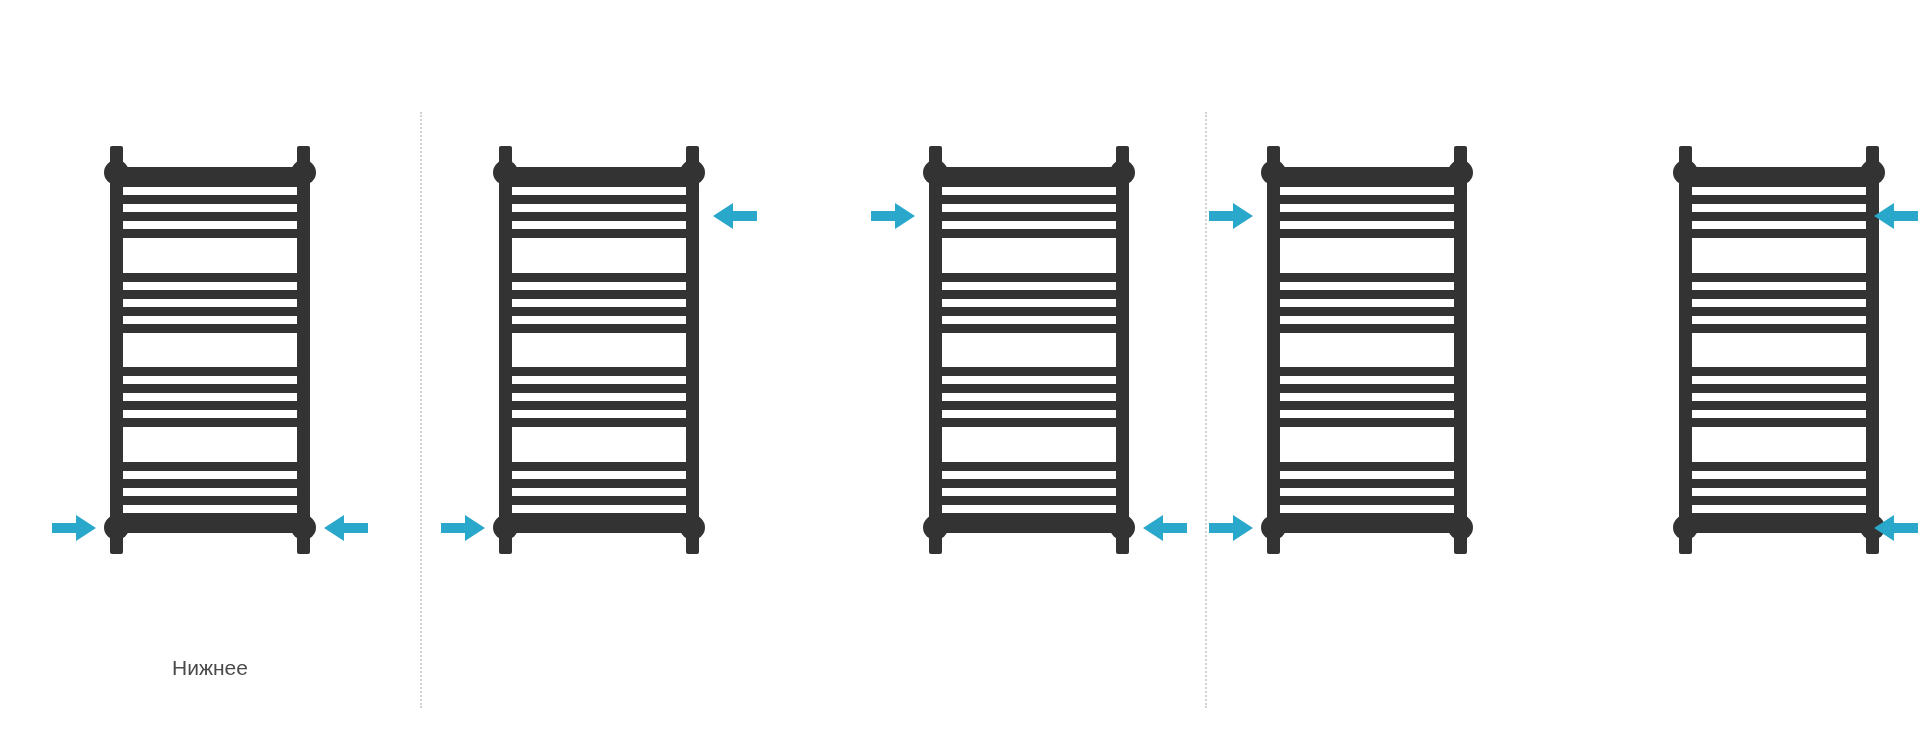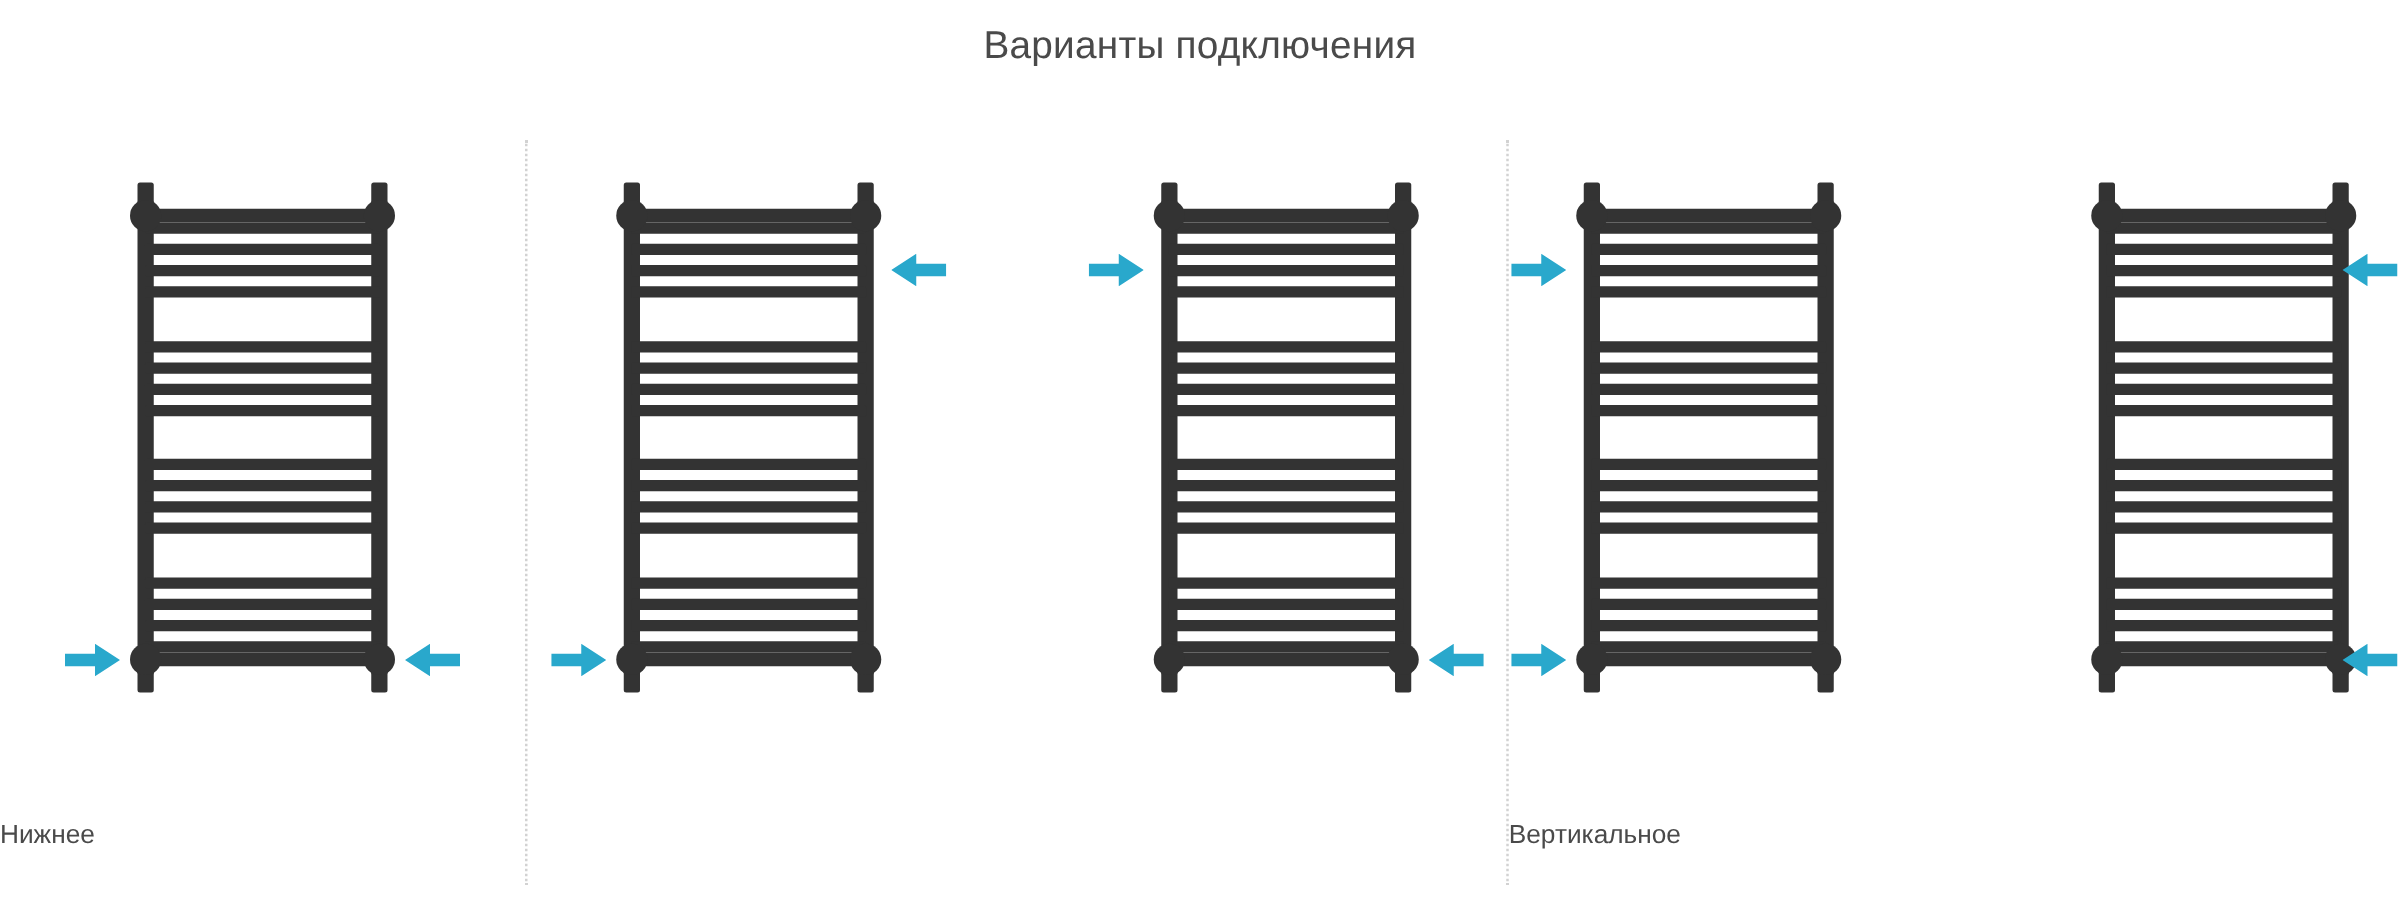--- a/index.html
+++ b/index.html
@@ -50,21 +50,21 @@
   }
   #section-bottom  { left: 0px;    width: 420px;  }
   #section-diagonal{ left: 422px;  width: 783px;  }
   #section-vertical{ left: 1207px; width: 713px;  }
 
   .section-label {
     position: absolute;
     bottom: 28px;
     left: 0;
     width: 100%;
-    text-align: left;
+    text-align: center;
     font-size: 21px;
     font-weight: 400;
     color: #4a4a4a;
     white-space: nowrap;
   }
 
   .radiators {
     position: absolute;
     top: 40px;
     left: 0;
@@ -165,21 +165,20 @@
   .arrow.at-tl { left: 2px;   top: 51px; }
   .arrow.at-tr { right: 2px;  top: 51px; }
   .arrow.at-bl { left: 2px;   top: 363px; }
   .arrow.at-br { right: 2px;  top: 363px; }
 </style>
 </head>
 <body>
 
 <div class="page">
 
-  <div class="page-title">Варианты подключения</div>
 
   <div class="divider" id="divider-1"></div>
   <div class="divider" id="divider-2"></div>
 
   <div class="section" id="section-bottom">
     <div class="radiators">
         <div class="rad-wrap">
           <div class="rad">
             <div class="post left"></div>
             <div class="post right"></div>
@@ -414,16 +413,15 @@
           </div>
           <div class="arrow at-br">
             <svg viewBox="0 0 44 26" xmlns="http://www.w3.org/2000/svg">
               <g transform="translate(44,0) scale(-1,1)">
                 <polygon points="0,8 24,8 24,0 44,13 24,26 24,18 0,18" fill="#29a8cc"></polygon>
               </g>
             </svg>
           </div>
         </div>
       </div>
-    <div class="section-label">Вертикальное</div>
   </div>
 
 </div>
 
 </body></html>

